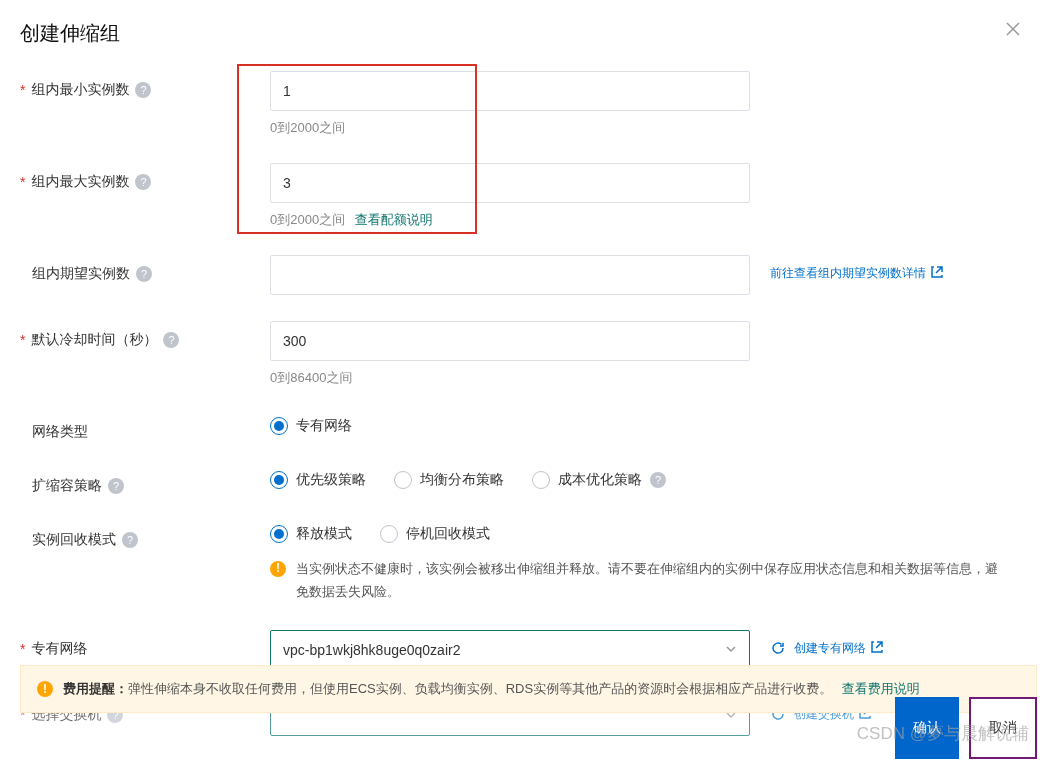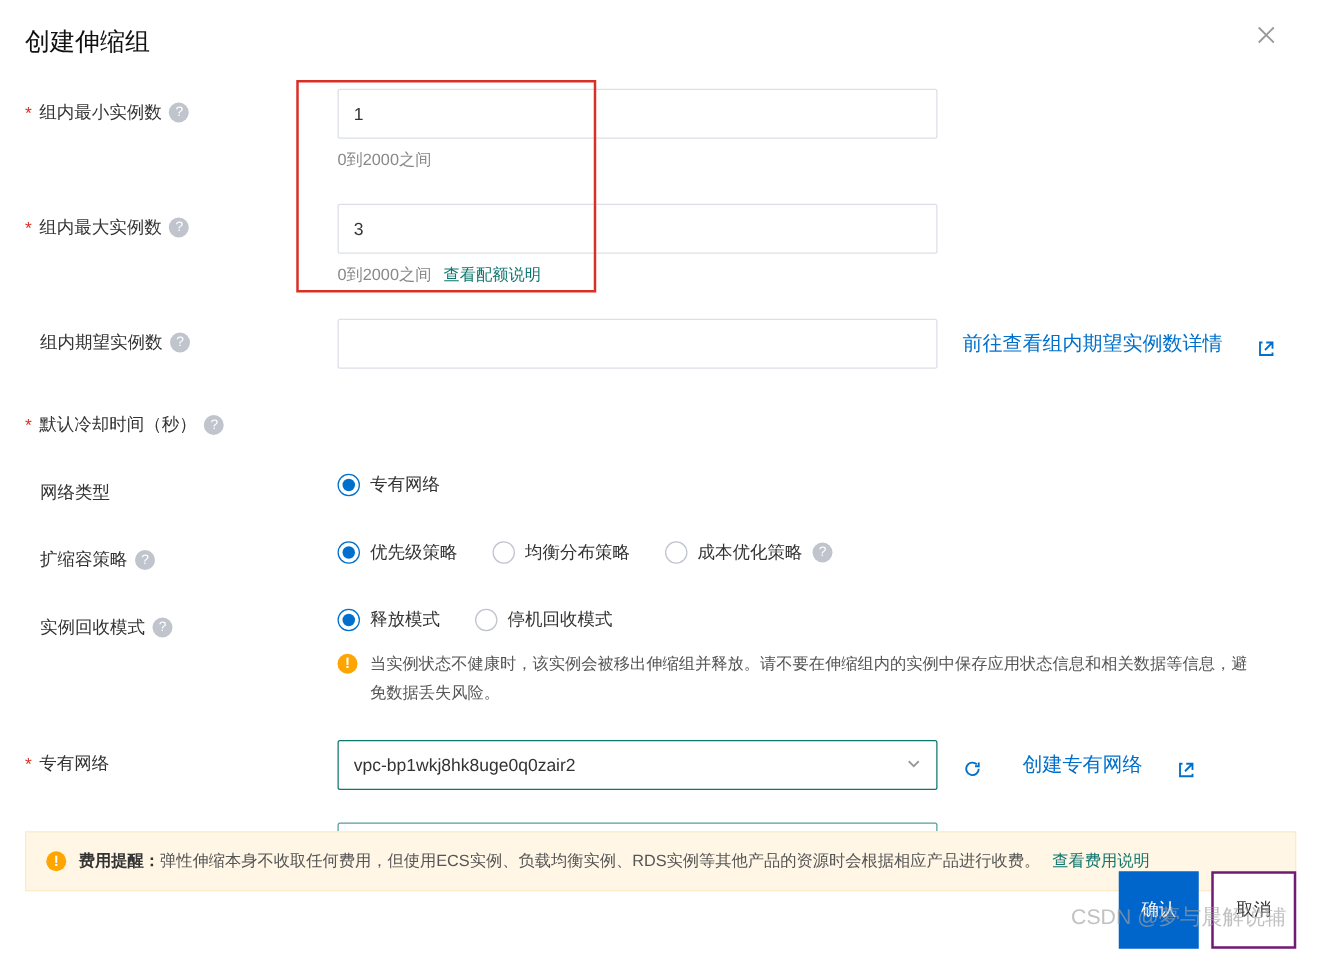--- a/index.html
+++ b/index.html
@@ -107,25 +107,24 @@
     .hint-link {
       color: #0f766e;
       text-decoration: none;
       margin-left: 6px;
       cursor: pointer;
     }
     .side-action {
       margin-left: 20px;
       padding-top: 10px;
       display: flex;
-      align-items: flex-end;
+      align-items: flex-start;
       color: #0070cc;
       cursor: pointer;
-      font-size: 16px;
-      gap: 24px;
+      font-size: 12px;
     }
     .refresh-icon {
       margin-right: 8px;
       display: inline-flex;
     }
     .external-icon {
       margin-left: 4px;
       display: inline-flex;
     }
     .radio-group {
@@ -314,20 +313,24 @@
           </svg>
       </span>
     </div>
   </div>
 
   <div class="form-row">
     <div class="form-label">
       <span class="required-star">*</span>
       <span>默认冷却时间（秒）</span>
       <span class="help-circle">?</span>
+    </div>
+    <div class="form-control">
+      <input class="text-input" value="300" style="">
+      <div class="hint-text">0到86400之间</div>
     </div>
   </div>
 
   <div class="form-row">
     <div class="form-label">
       <span style="width:12px"></span>
       <span>网络类型</span>
     </div>
     <div class="form-control">
       <div class="radio-group">

